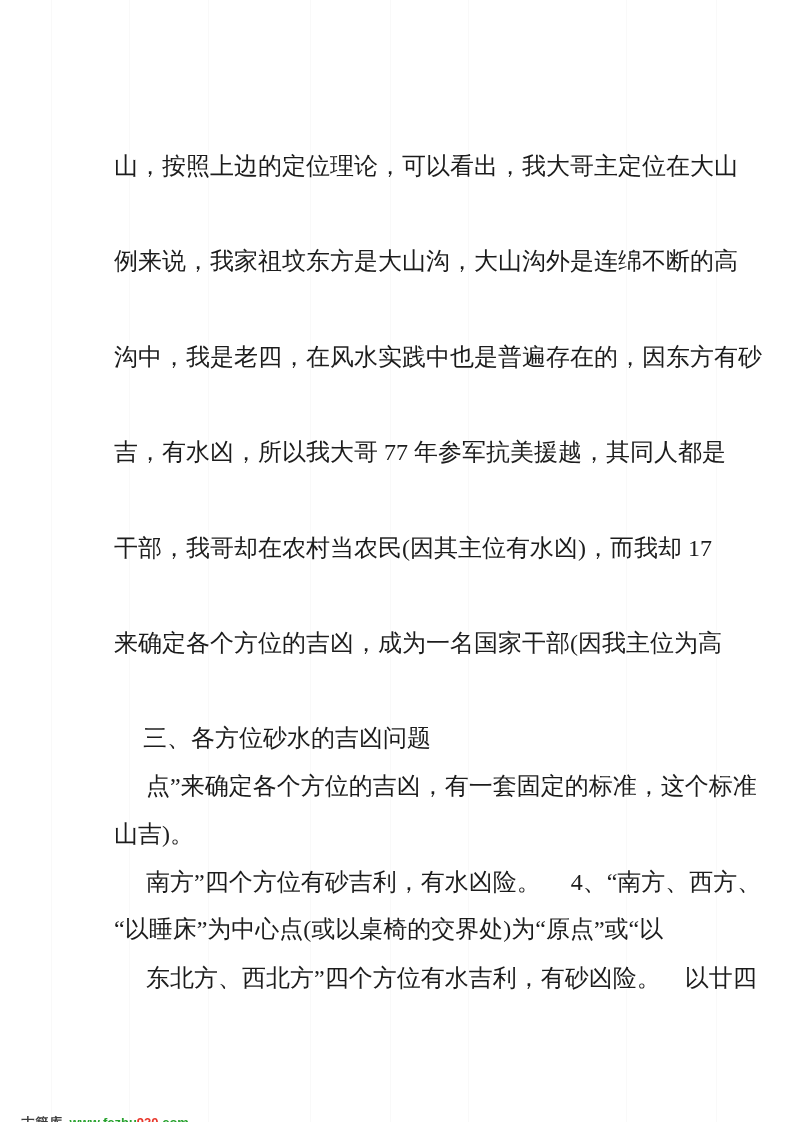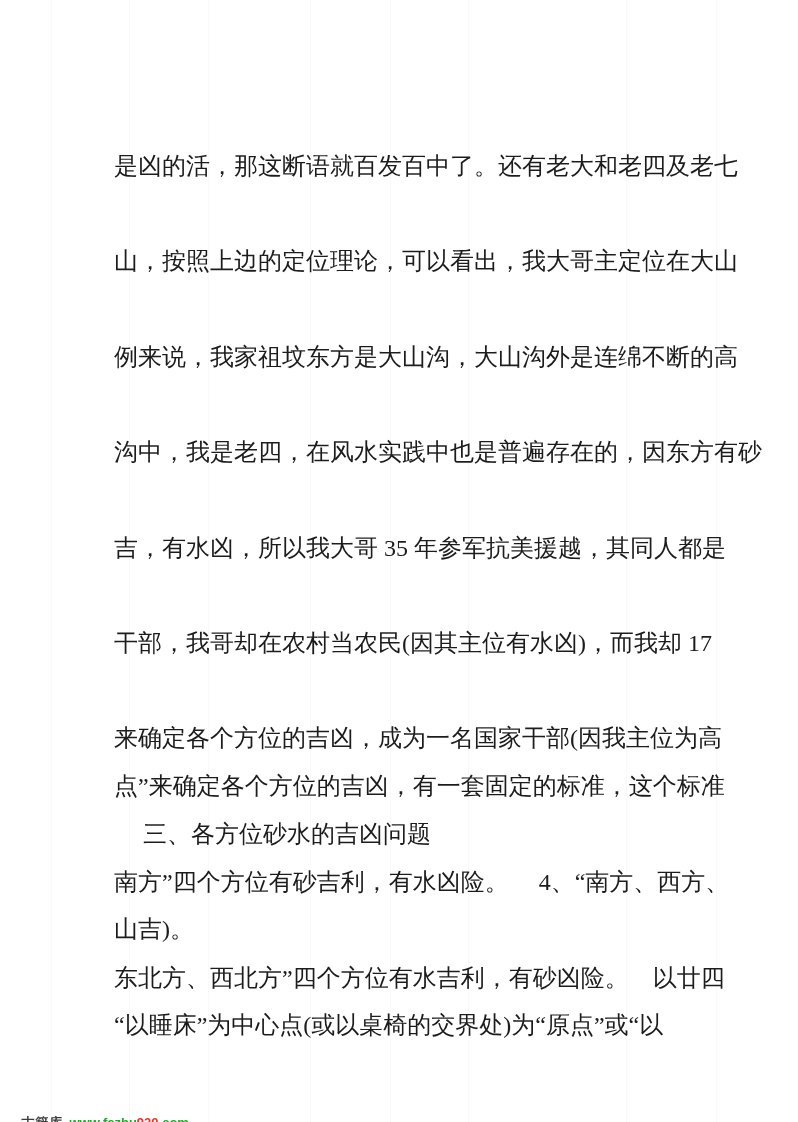--- a/index.html
+++ b/index.html
@@ -29,21 +29,21 @@
     position: absolute;
     left: 114px;
     width: 582px;
     font-size: 24px;
     color: #1c1c1c;
     white-space: pre;
   }
   .block1 { top: 92px; }
   .block1 .line { height: 41.4px; line-height: 41.4px; }
   .block2 { top: 711px; }
-  .block2 .line { height: 42px; line-height: 42px; }
+  .block2 .line { height: 42px; line-height: 42px; margin-left: 32px; }
   .line.indent { padding-left: 29px; }
   .watermark {
     position: absolute;
     left: 7px;
     top: 1093px;
     height: 20px;
     line-height: 20px;
     font-family: "Liberation Sans", sans-serif;
     font-size: 13px;
     font-weight: bold;
@@ -53,25 +53,24 @@
   .wm-url  { color: #27a22e; }
   .wm-accent { color: #e8362a; }
 </style>
 </head>
 <body>
 
 <div class="page">
   <div class="seams"></div>
 
   <div class="block block1">
-    <div class="line">是凶的活，那这断语就百发百中了。还有老大和老四及老七</div>
     <div class="line">山，按照上边的定位理论，可以看出，我大哥主定位在大山</div>
     <div class="line">例来说，我家祖坟东方是大山沟，大山沟外是连绵不断的高</div>
     <div class="line">沟中，我是老四，在风水实践中也是普遍存在的，因东方有砂</div>
-    <div class="line">吉，有水凶，所以我大哥 35 年参军抗美援越，其同人都是</div>
+    <div class="line">吉，有水凶，所以我大哥 77 年参军抗美援越，其同人都是</div>
     <div class="line">干部，我哥却在农村当农民(因其主位有水凶)，而我却 17</div>
     <div class="line">来确定各个方位的吉凶，成为一名国家干部(因我主位为高</div>
     <div class="line indent">三、各方位砂水的吉凶问题</div>
     <div class="line">山吉)。</div>
     <div class="line">“以睡床”为中心点(或以桌椅的交界处)为“原点”或“以</div>
     
   </div>
 
   <div class="block block2">
     <div class="line">点”来确定各个方位的吉凶，有一套固定的标准，这个标准</div>

